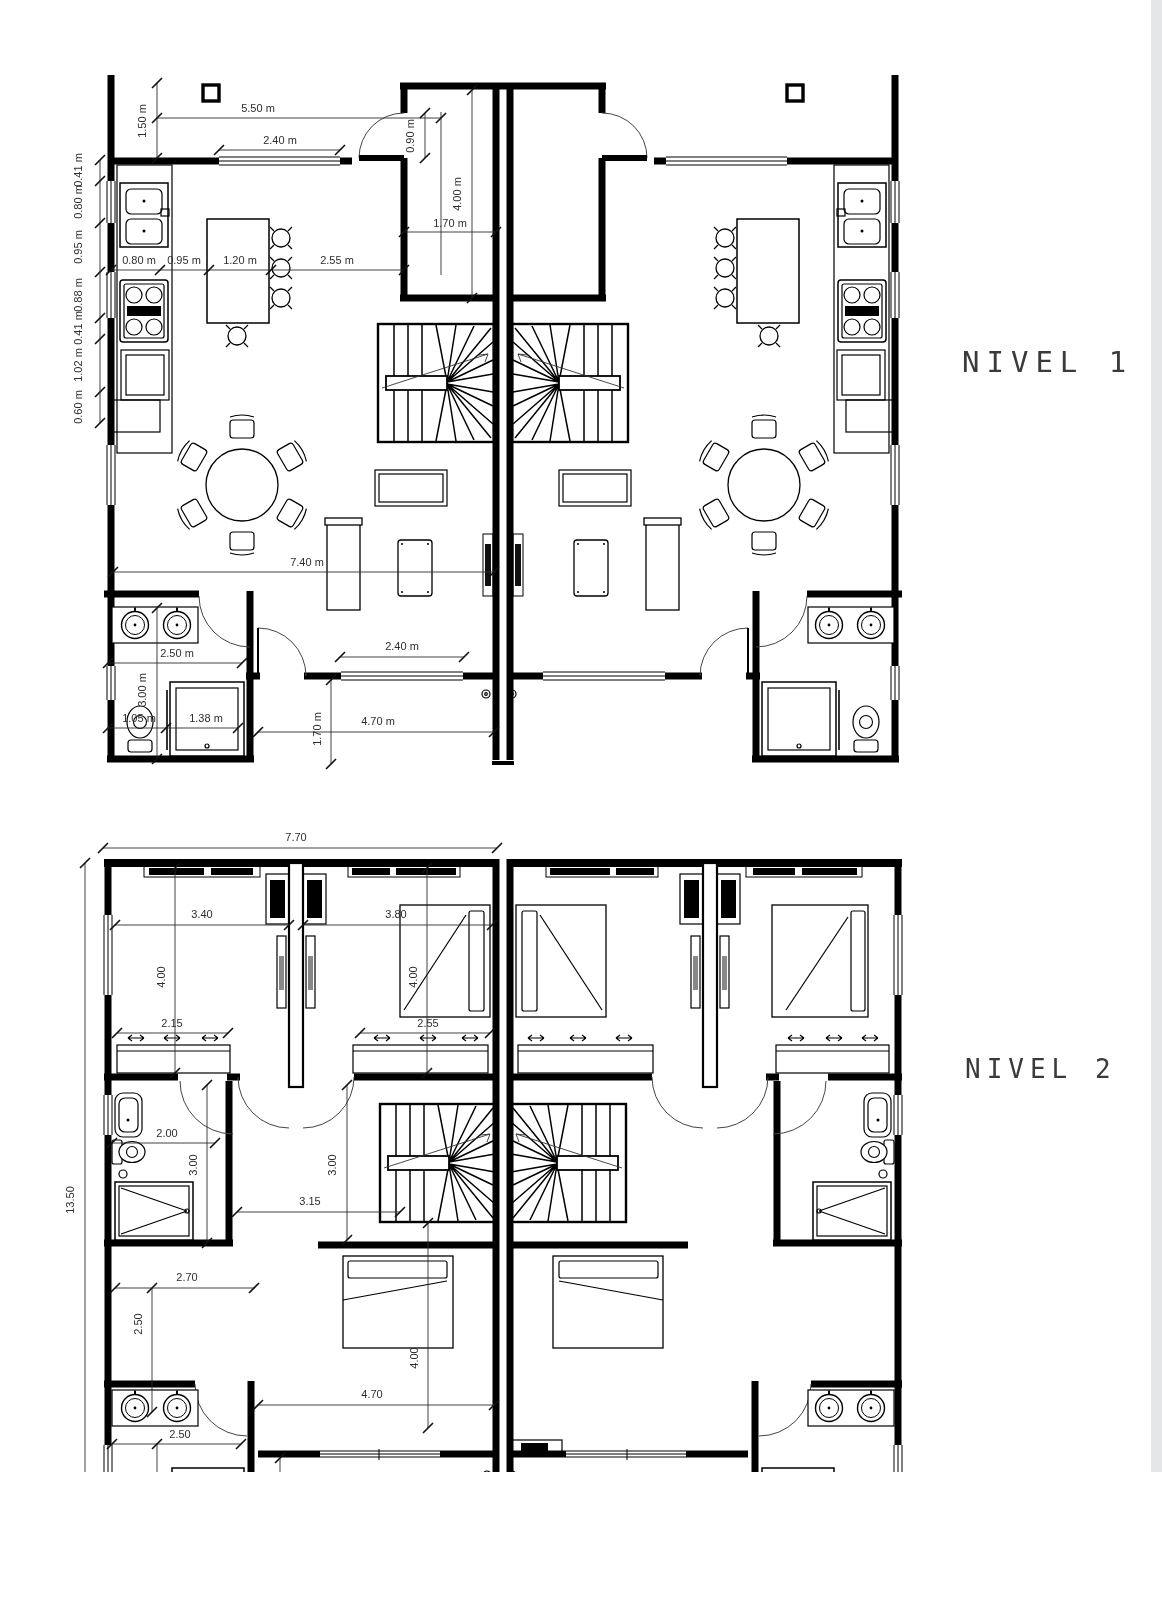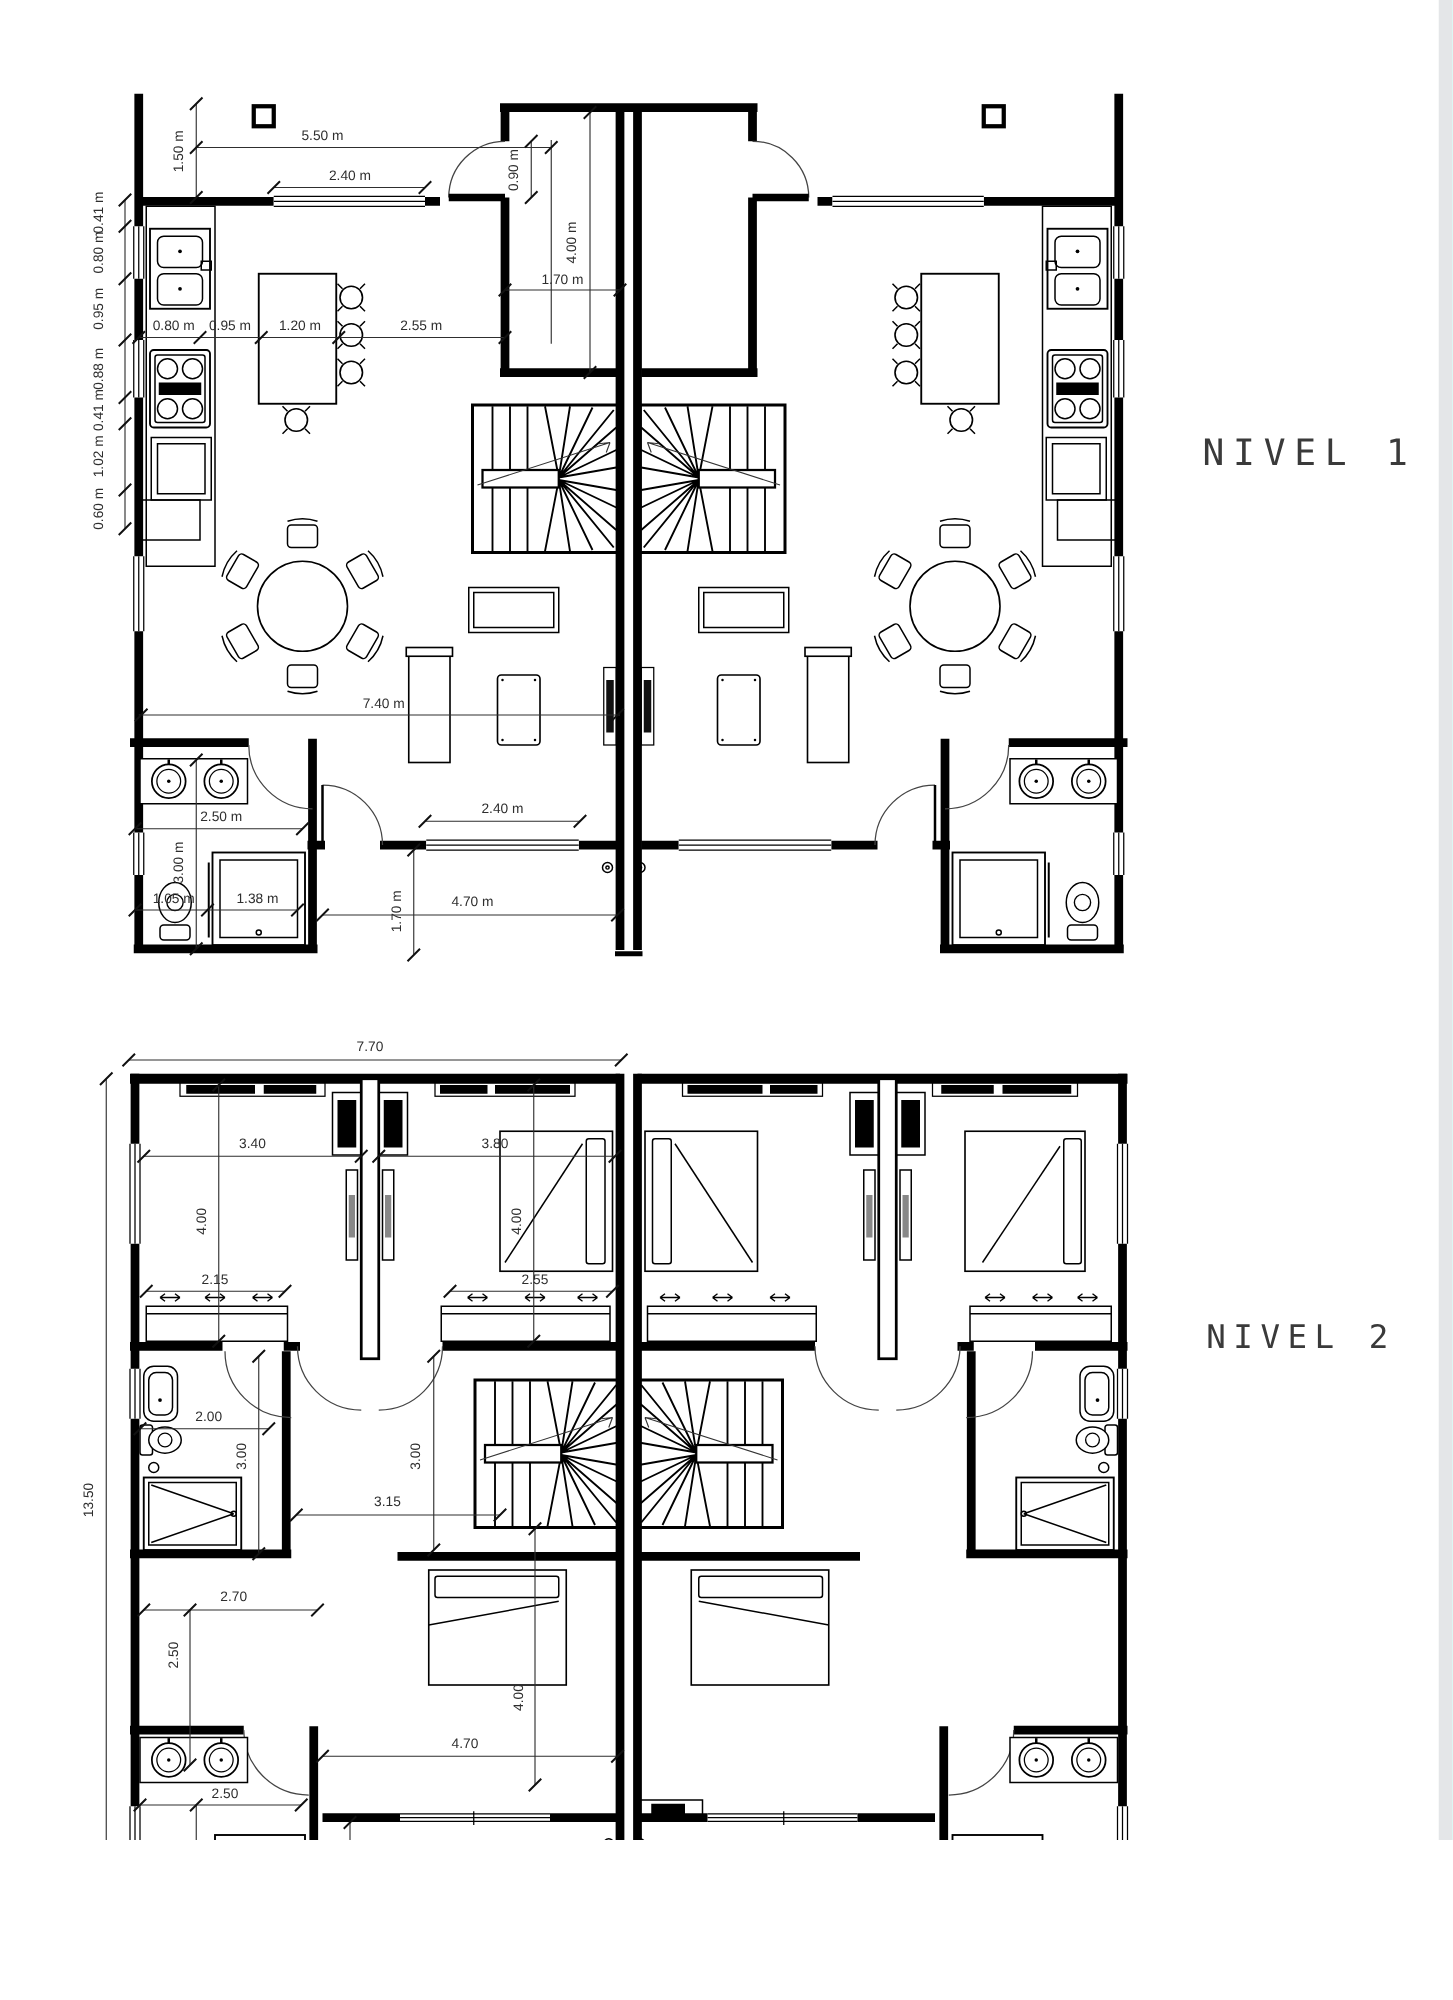--- a/index.html
+++ b/index.html
@@ -1,16 +1,16 @@
 <!DOCTYPE html>
 <html><head>
 <meta charset="utf-8">
 <style>
   html,body{margin:0;padding:0;background:#fff;}
-  .page{position:relative;width:1162px;height:1472px;background:#5eead4;overflow:hidden;
+  .page{position:relative;width:1162px;height:1472px;background:#22c55e;overflow:hidden;
         font-family:"Liberation Sans", sans-serif;}
   svg{position:absolute;left:0;top:0;}
   text{font-family:"Liberation Sans", sans-serif;fill:#2e2e2e;}
   .dim{font-size:11px;}
   .lvl{font-family:"DejaVu Sans Mono", monospace;fill:#3a3a3a;}
   .wall{stroke:#000;stroke-width:7;fill:none;}
   .wall8{stroke:#000;stroke-width:8;fill:none;}
   .thin{stroke:#000;stroke-width:1.2;fill:none;}
   .fur{stroke:#000;stroke-width:1.3;fill:#fff;}
   .dimline{stroke:#2e2e2e;stroke-width:0.9;fill:none;}

